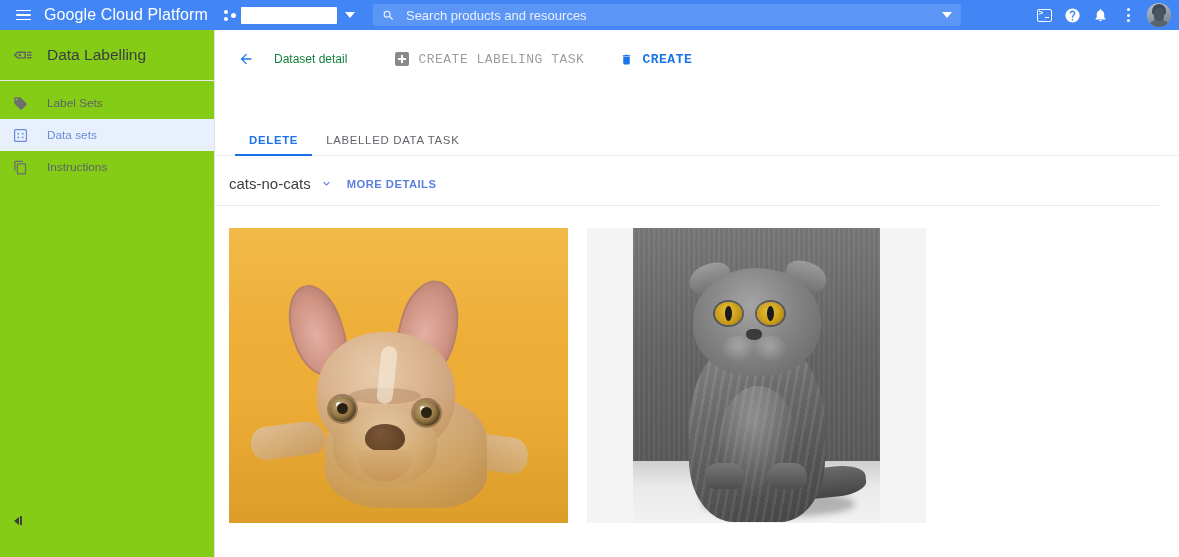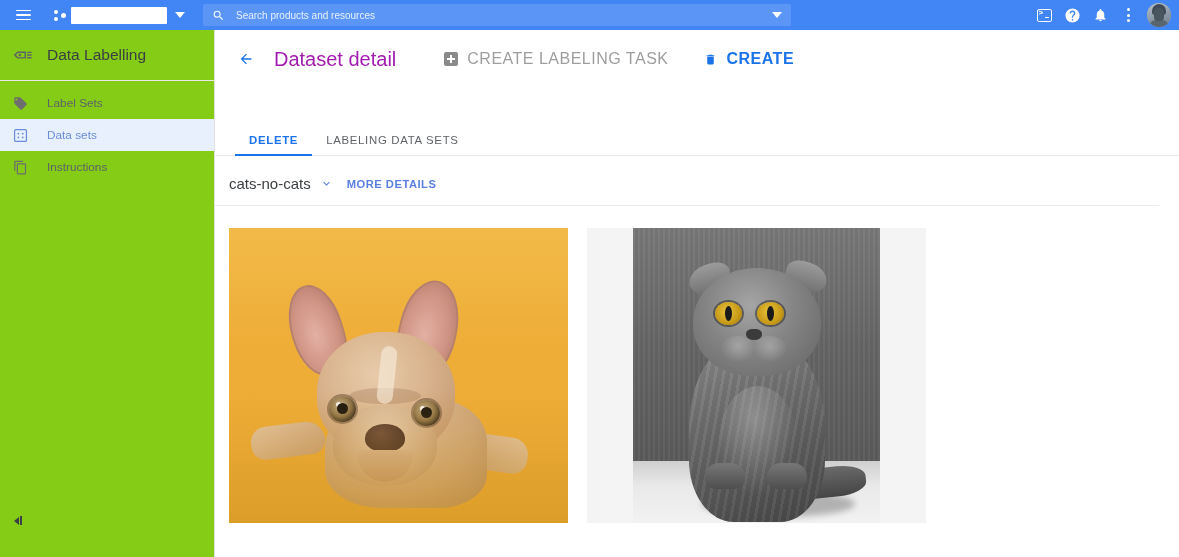--- a/index.html
+++ b/index.html
@@ -92,21 +92,21 @@
     background: #5b96f7;
     border-radius: 2px;
     display: flex;
     align-items: center;
     padding: 0 9px;
     cursor: text;
   }
   .search-ico { width: 13px; height: 13px; flex: none; opacity: .95; }
   .search-text {
     color: #e8effd;
-    font-size: 10px;
+    font-size: 13px;
     margin-left: 11px;
     flex: 1;
     white-space: nowrap;
     overflow: hidden;
   }
   .search-caret {
     width: 0; height: 0;
     border-left: 5px solid transparent;
     border-right: 5px solid transparent;
     border-top: 6px solid #ffffff;
@@ -257,37 +257,38 @@
   }
   .back-arrow {
     width: 22px; height: 22px;
     flex: none;
     cursor: pointer;
     display: flex;
     align-items: center;
     justify-content: center;
   }
   .page-title {
-    font-size: 20px;
-    color: #a21caf;
+    font-size: 12px;
+    color: #15803d;
     margin-left: 17px;
     white-space: nowrap;
   }
   .tb-action {
     display: flex;
     align-items: center;
     margin-left: 48px;
     cursor: pointer;
     white-space: nowrap;
   }
   .tb-action.disabled { cursor: default; }
   .tb-action .tba-label {
-    font-size: 16px;
+    font-size: 13px;
     letter-spacing: .5px;
     margin-left: 9px;
+    font-family: Liberation Mono, monospace;
   }
   .tb-action.disabled .tba-label { color: #9e9e9e; }
   .tb-action.enabled .tba-label { color: #1a73e8; font-weight: bold; }
   .plus-box {
     width: 14px; height: 14px;
     background: #8a8a8a;
     border-radius: 2px;
     position: relative;
     flex: none;
   }
@@ -592,20 +593,21 @@
 <body>
 
 <div class="topbar">
 
   <div class="hamburger">
     <span></span>
       <span></span>
       <span></span>
   </div>
 
+  <div class="brand">Google Cloud Platform</div>
 
   <div class="project-chip">
     <div class="project-dots">
       <i></i>
         <i></i>
         <i></i>
     </div>
     <div class="project-name-box"></div>
     <div class="chip-caret"></div>
   </div>
@@ -722,21 +724,21 @@
       <span class="tb-action enabled">
         <svg width="13" height="15" viewBox="0 0 24 24">
           <path fill="#1a73e8" d="M6 19a2 2 0 0 0 2 2h8a2 2 0 0 0 2-2V7H6v12zM19 4h-3.5l-1-1h-5l-1 1H5v2h14V4z"></path>
         </svg>
         <span class="tba-label">CREATE</span>
       </span>
     </div>
 
     <div class="tabs">
       <div class="tab active">DELETE</div>
-      <div class="tab">LABELING DATA SETS</div>
+      <div class="tab">LABELLED DATA TASK</div>
     </div>
 
     <div class="dataset-row">
       <span class="dataset-name">cats-no-cats</span>
       <span class="more-details">
         <svg width="13" height="13" viewBox="0 0 24 24">
           <path fill="#5b7fe0" d="M7.4 8.6L12 13.2l4.6-4.6L18 10l-6 6-6-6 1.4-1.4z"></path>
         </svg>
         <span class="md-label">MORE DETAILS</span>
       </span>

